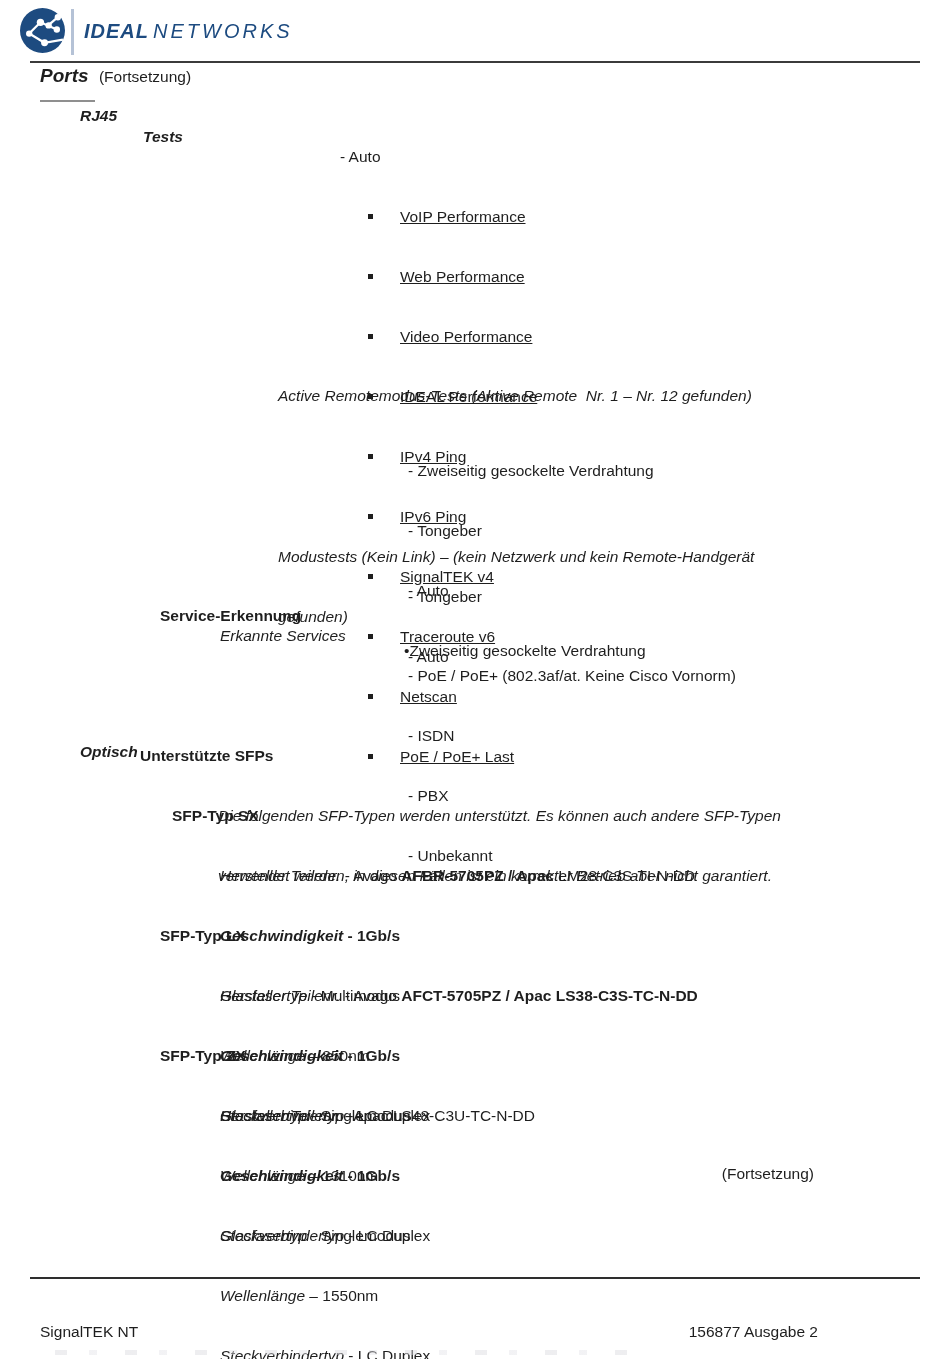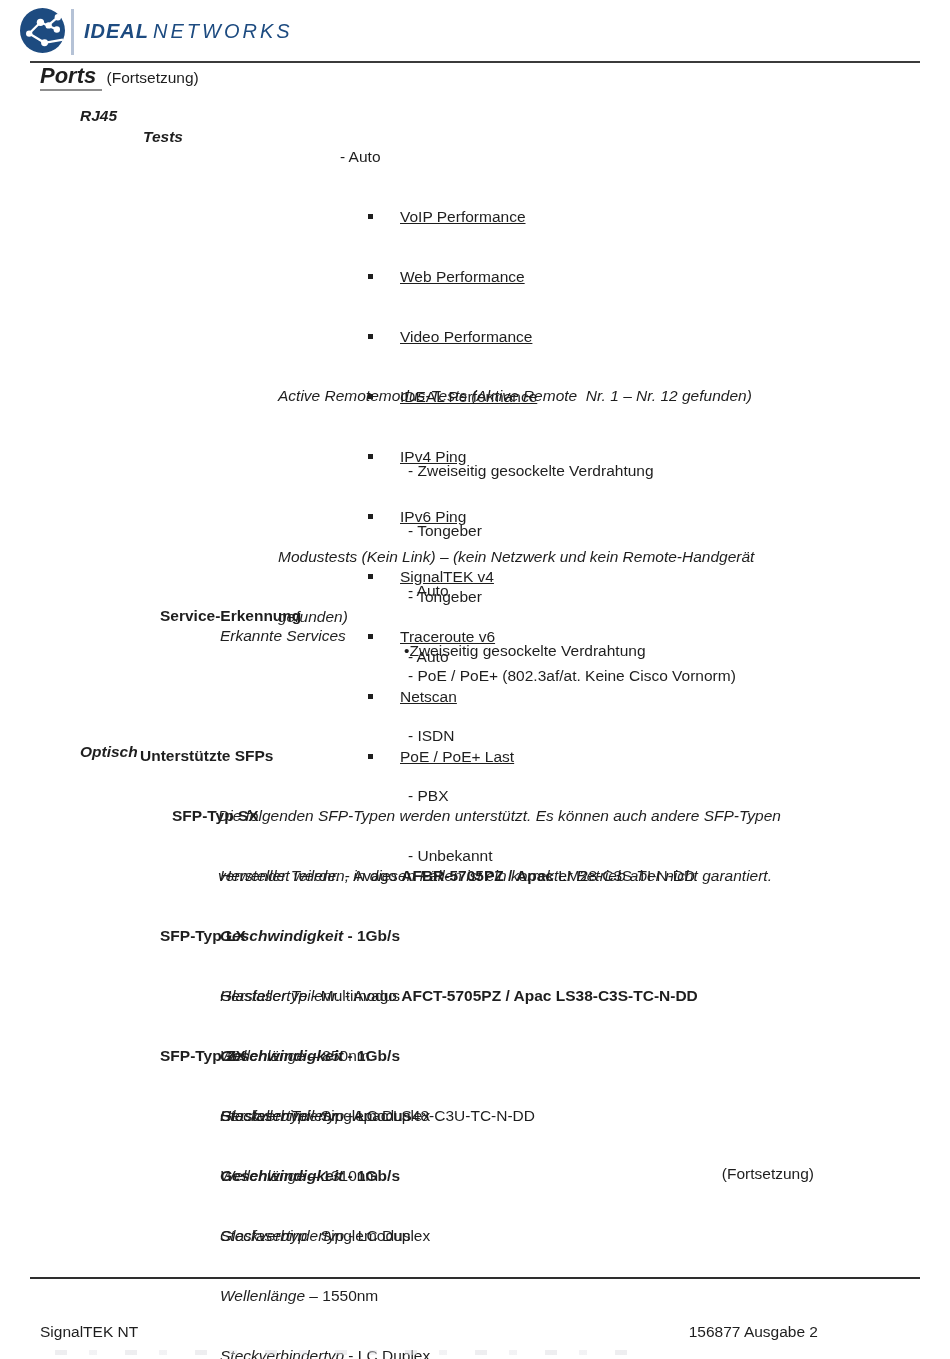--- a/index.html
+++ b/index.html
@@ -16,22 +16,22 @@
   .logo-circle { position:absolute; left:20px; top:8px; width:45px; height:45px; }
   .logo-sep { position:absolute; left:71px; top:9px; width:3px; height:46px; background:#b5c2d6; }
   .brand { position:absolute; left:84px; top:15px; font-size:20px; line-height:32px; color:#1d4b80; letter-spacing:1px;font-style:italic; }
   .brand .bold { font-weight:700; }
   .brand .light { font-weight:400; letter-spacing:3px; margin-left:4px; }
   .header-rule { position:absolute; left:30px; top:61px; width:890px; height:2px; background:#3b3b3b; }
 
   
   .page-title { position:absolute; left:40px; top:66px; }
   .page-title .t {
-    font-weight:700; font-style:italic; font-size:22px;
-    border-bottom:2px solid #8f8f8f; padding-right:6px; padding-bottom:1px;
+    font-weight:700; font-style:italic; font-size:19px;
+    border-bottom:2px solid #8f8f8f; padding-right:6px; padding-bottom:14px;
   }
   .page-title .s { font-size:15.5px; }
 
   .bi { font-weight:700; font-style:italic; }
   .b  { font-weight:700; }
   .i  { font-style:italic; }
 
   
   .sq-row { display:flex;text-decoration:underline; }
   .sq-marker { width:32px; flex:0 0 32px; position:relative; }

